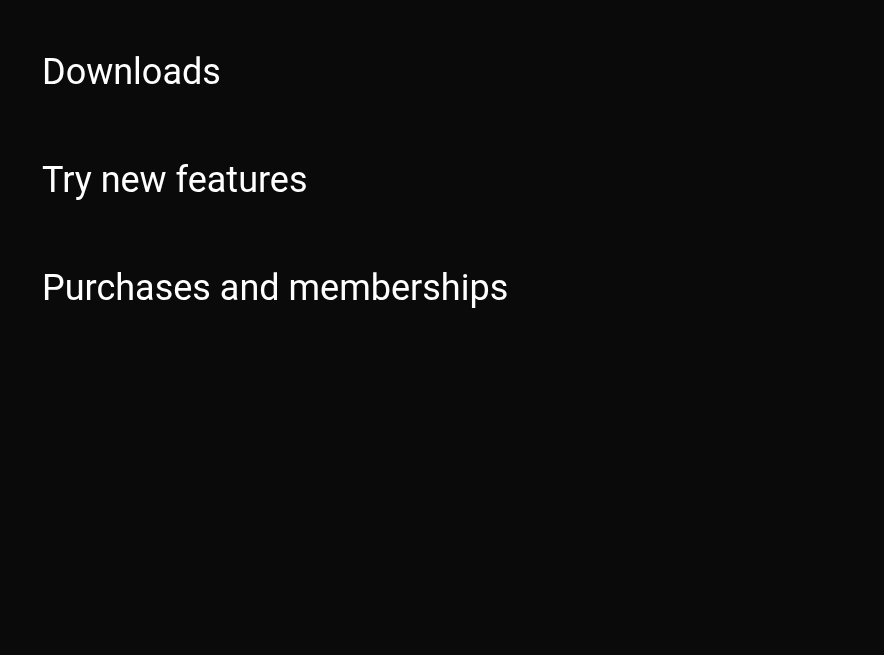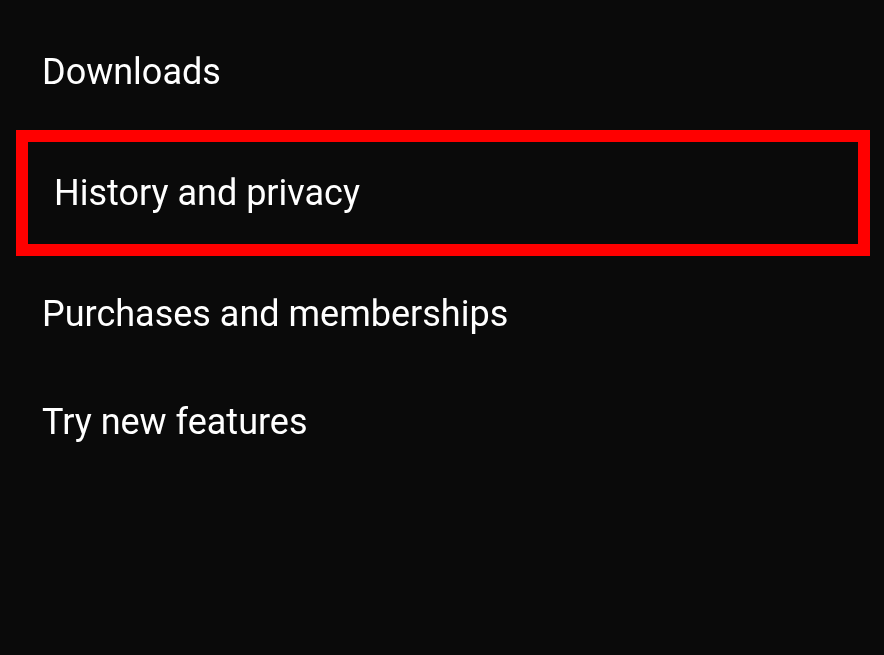--- a/index.html
+++ b/index.html
@@ -36,24 +36,19 @@
       padding: 30px 26px;
     }
   </style>
 </head>
 <body>
 
 <div class="settings-list">
   <div class="settings-item">
     <span>Downloads</span>
   </div>
-  <div class="highlighted-wrapper">
-    <div class="settings-item">
-      <span>History and privacy</span>
-    </div>
+  <div class="settings-item">
+    <span>Try new features</span>
   </div>
   <div class="settings-item">
     <span>Purchases and memberships</span>
   </div>
-  <div class="settings-item">
-    <span>Try new features</span>
-  </div>
 </div>
 
 </body></html>

